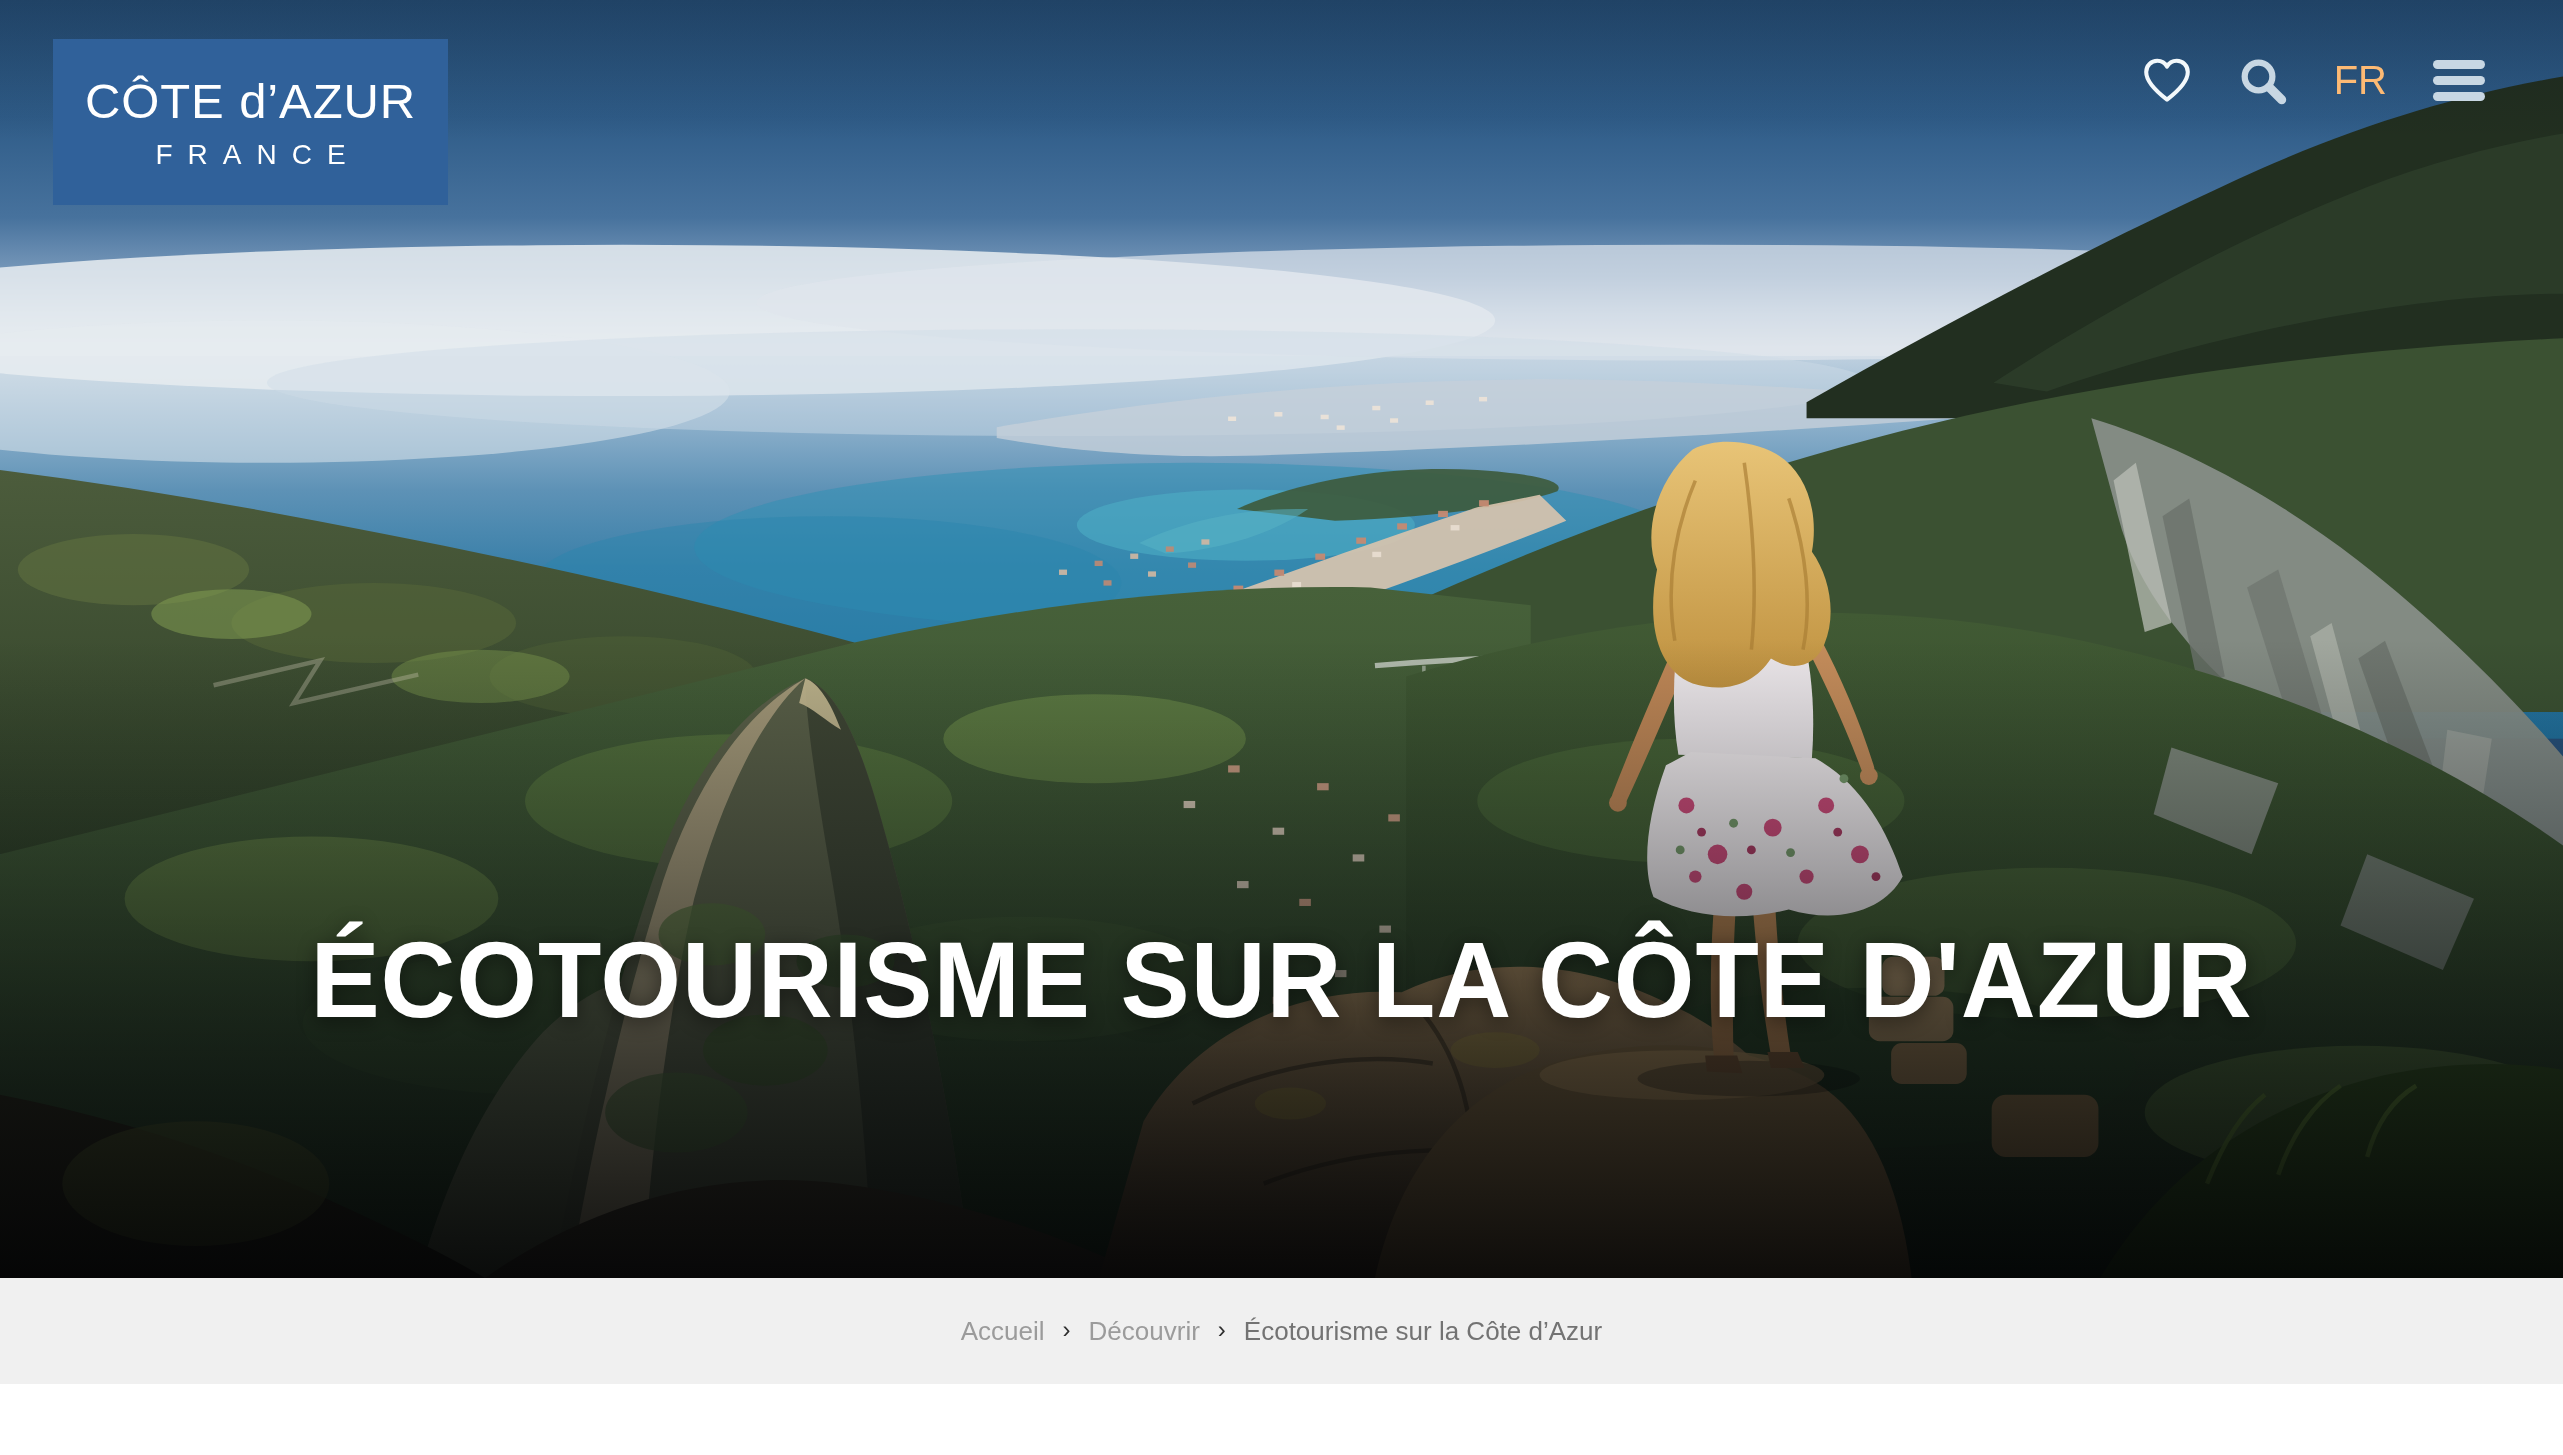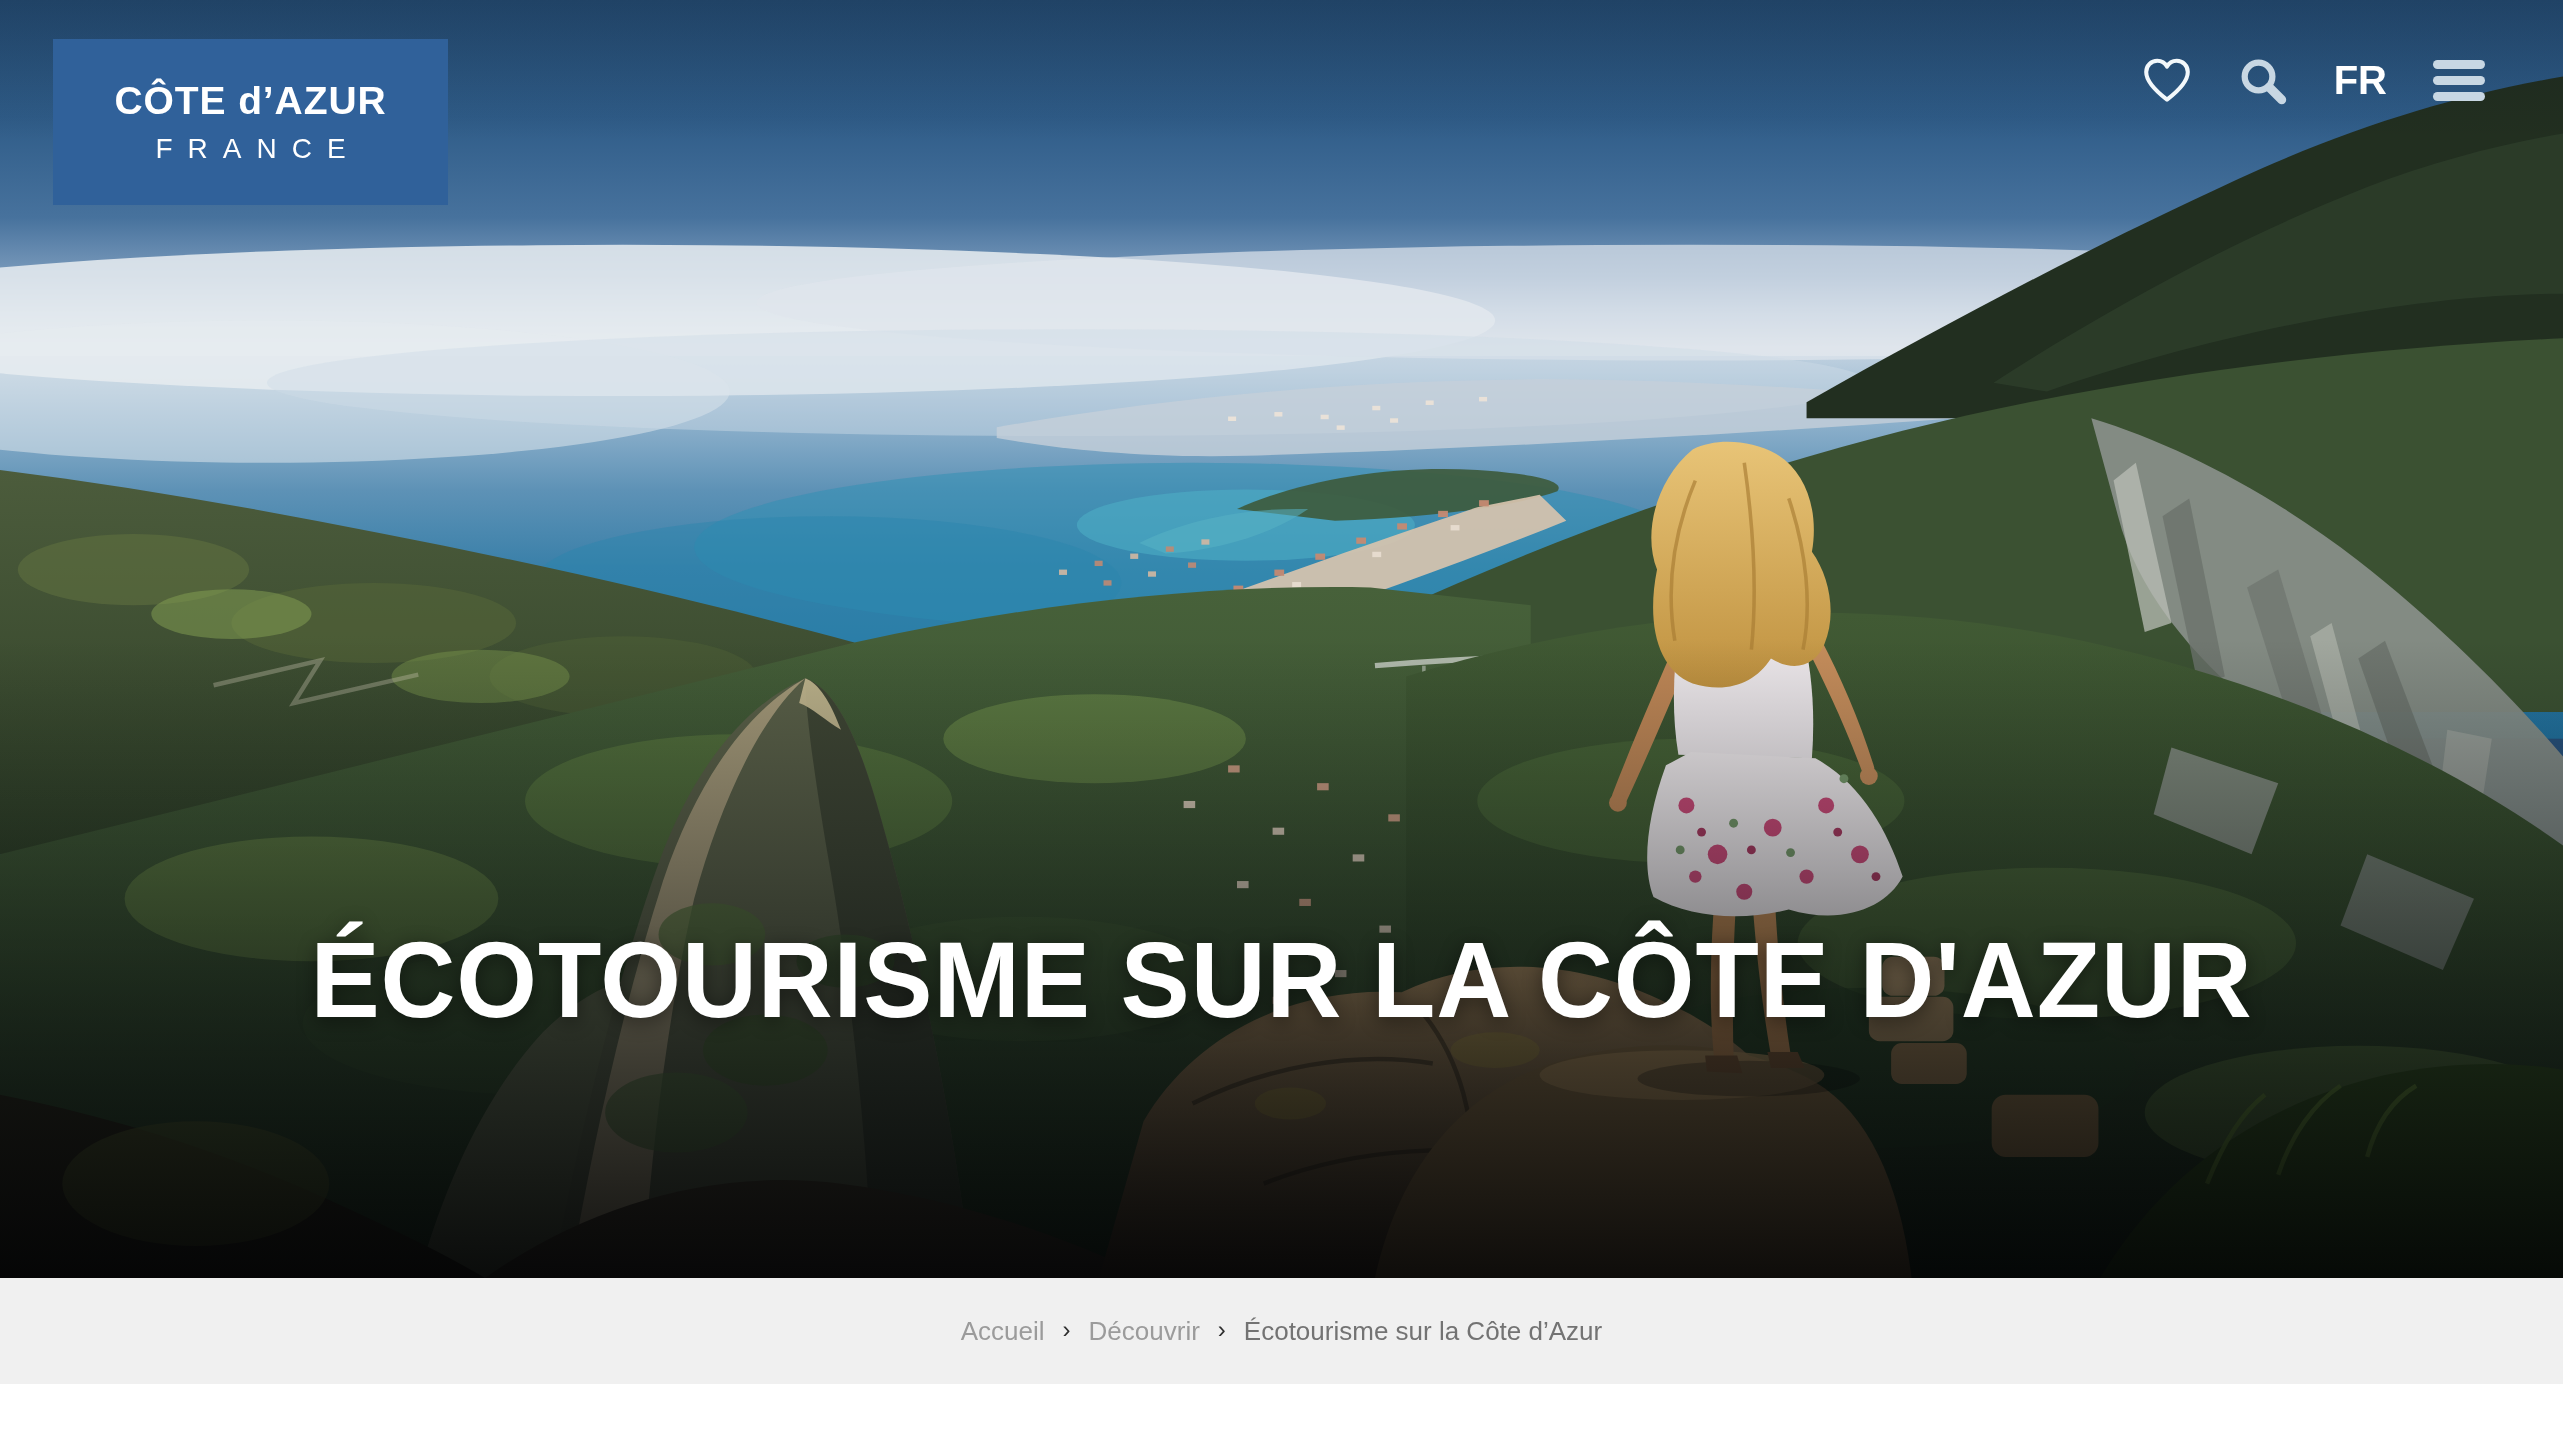--- a/index.html
+++ b/index.html
@@ -15,25 +15,25 @@
       rgba(4,7,10,.66) 84%, rgba(1,2,4,.90) 100%);}
   .hero-title{position:absolute;left:0;right:0;top:927px;margin:0;text-align:center;
     color:#ffffff;font-size:107px;line-height:1;font-weight:bold;letter-spacing:0.9px;
     transform:scaleX(.97);text-shadow:0 3.6px 19.6px rgba(0,0,0,.45);}
 
   
   .site-header{position:absolute;top:0;left:0;right:0;height:231px;}
   .logo{position:absolute;left:53px;top:39px;width:395px;height:166px;background:#30619a;
     display:flex;flex-direction:column;align-items:center;justify-content:center;
     text-decoration:none;cursor:pointer;}
-  .logo-line1{color:#ffffff;font-weight:bold;font-size:39px;letter-spacing:0.9px;white-space:nowrap;}
+  .logo-line1{color:#ffffff;font-weight:normal;font-size:49px;letter-spacing:0.9px;white-space:nowrap;}
   .logo-line2{color:#ffffff;font-size:28px;font-weight:500;letter-spacing:15px;padding-left:15px;margin-top:10.7px;}
   .header-controls{position:absolute;top:53px;right:78px;height:55px;display:flex;align-items:center;gap:46px;}
   .icon-btn,.lang-btn,.menu-btn{background:none;border:none;padding:0;margin:0;cursor:pointer;display:flex;align-items:center;}
-  .lang-btn{color:#ffffff;font-size:40px;font-weight:bold;font-family:"Liberation Sans",sans-serif;}
+  .lang-btn{color:#fdba74;font-size:40px;font-weight:normal;font-family:"Liberation Sans",sans-serif;}
   .burger i{display:block;width:52px;height:9.8px;border-radius:5.3px;background:#c8d7e3;margin:6.2px 0;}
 
   
   .breadcrumb-band{width:2563px;height:106px;background:#f0f0f0;display:flex;align-items:center;justify-content:center;gap:18px;font-size:26px;}
   .breadcrumb-band a{color:#9b9b9b;text-decoration:none;cursor:pointer;}
   .breadcrumb-band .sep{color:#2f2f2f;font-size:24px;transform:translateY(-0.9px);}
   .breadcrumb-band .current{color:#737373;}
 
   .bottom-strip{width:2563px;height:87px;background:#ffffff;}
 </style>

